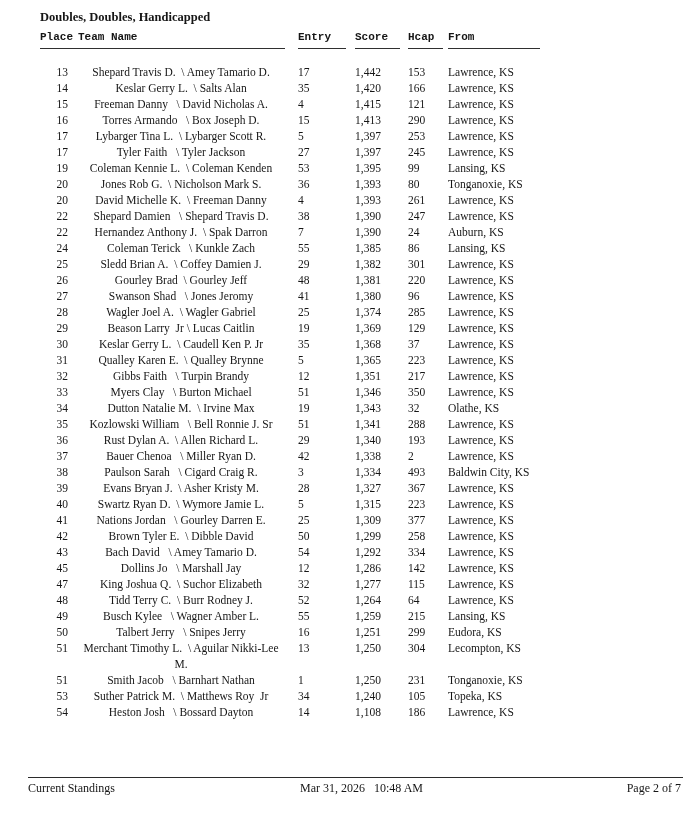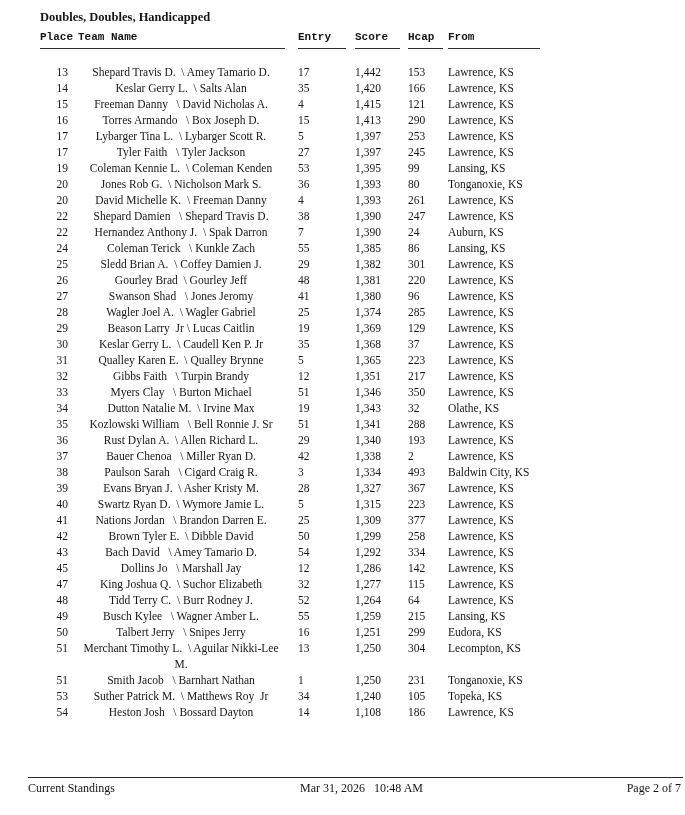--- a/index.html
+++ b/index.html
@@ -308,21 +308,21 @@
         <tr>
     <td class="td-place">40</td>
     <td class="td-team">Swartz Ryan D.  \ Wymore Jamie L.</td>
     <td class="td-entry">5</td>
     <td class="td-score">1,315</td>
     <td class="td-hcap">223</td>
     <td class="td-from">Lawrence, KS</td>
   </tr>
         <tr>
     <td class="td-place">41</td>
-    <td class="td-team">Nations Jordan   \ Brandon Darren E.</td>
+    <td class="td-team">Nations Jordan   \ Gourley Darren E.</td>
     <td class="td-entry">25</td>
     <td class="td-score">1,309</td>
     <td class="td-hcap">377</td>
     <td class="td-from">Lawrence, KS</td>
   </tr>
         <tr>
     <td class="td-place">42</td>
     <td class="td-team">Brown Tyler E.  \ Dibble David</td>
     <td class="td-entry">50</td>
     <td class="td-score">1,299</td>

